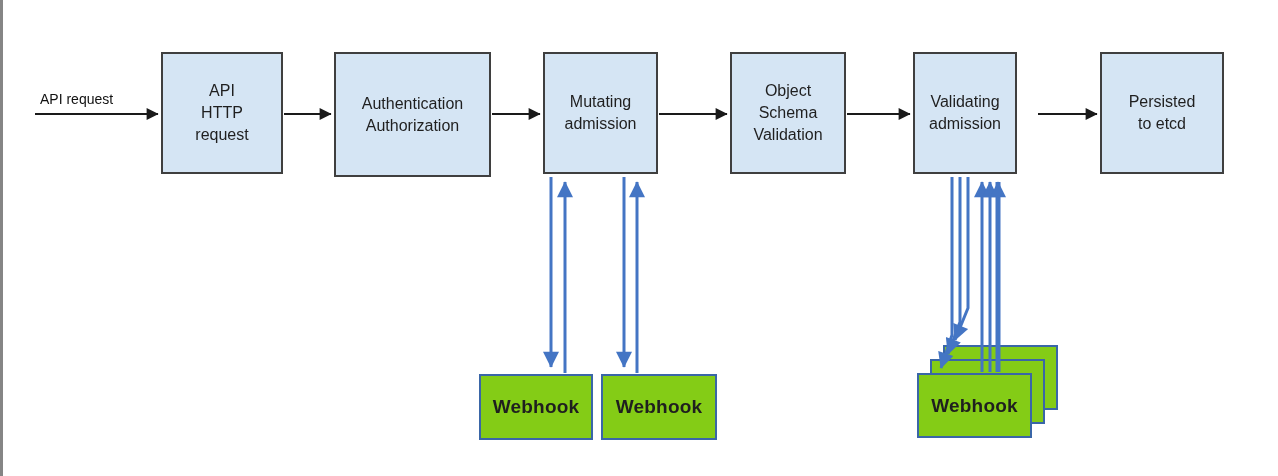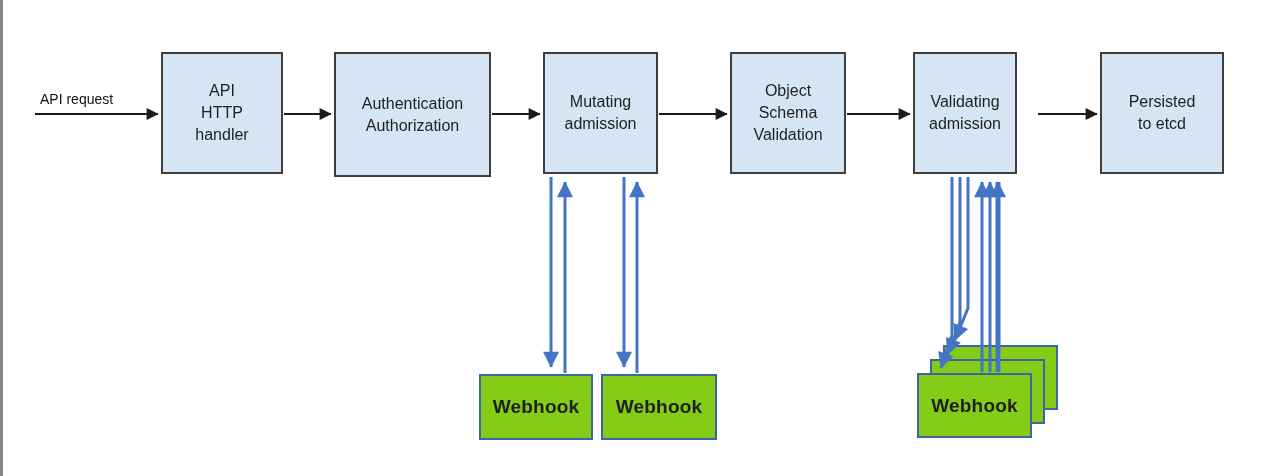--- a/index.html
+++ b/index.html
@@ -87,21 +87,21 @@
       <path d="M990,372 L990,182" stroke-width="3" marker-end="url(#blueHead)"></path>
       <path d="M998,372 L998,182" stroke-width="5" marker-end="url(#blueHead)"></path>
     </g>
   </svg>
 
   <div class="req-label">API request</div>
 
   <div class="node n1">
     <span class="lbl">API
 HTTP
-handler</span>
+request</span>
   </div>
   <div class="node n2">
     <span class="lbl">Authentication
 Authorization</span>
   </div>
   <div class="node n3">
     <span class="lbl">Mutating
 admission</span>
   </div>
   <div class="node n4">

